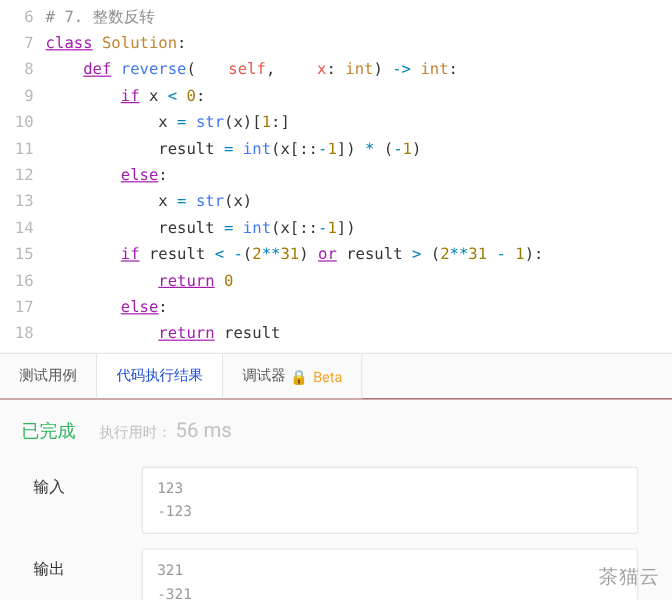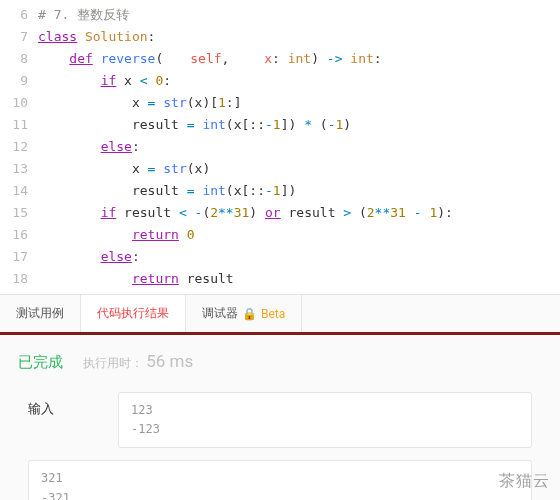--- a/index.html
+++ b/index.html
@@ -40,39 +40,39 @@
     .tok-funcname { color: #4078f2; }
     .tok-param { color: #e45649; margin-left: 27px; }
     .tok-builtin { color: #4078f2; }
     .tok-type { color: #c18431; }
     .tok-number { color: #a37a00; }
     .tok-punct { color: #333; }
     .tok-op { color: #0184bc; }
     .tabs {
       display: flex;
       border-top: 1px solid #e5e5e5;
-      border-bottom: 3px solid #7f1d1d;
+      border-bottom: 1px solid #7f1d1d;
       background: #fafafa;
       padding: 0;
       align-items: flex-start;
     }
     .tab {
       padding: 10px 16px;
       font-size: 12px;
       color: #555;
       cursor: pointer;
       border-right: 1px solid #e5e5e5;
       background: #fafafa;
       display: flex;
       align-items: center;
       gap: 4px;
     }
     .tab.active {
       background: #fff;
-      color: #ef4444;
+      color: #1d4ed8;
     }
     .lock-icon {
       display: inline-block;
     }
     .beta-badge {
       color: #f5a623;
       font-size: 12px;
     }
     .results {
       background: #fafafa;
@@ -168,19 +168,20 @@
       <span class="runtime-val">56 ms</span>
     </span>
   </div>
   <div id="results-rows">
       <div class="result-row">
         <div class="result-label">输入</div>
         <div class="result-box">123
 -123</div>
       </div>
       <div class="result-row">
+        <div class="result-label">输出</div>
         <div class="result-box">321
 -321</div>
       </div>
     </div>
 </div>
 
 <div class="watermark">茶猫云</div>
 
 </body></html>

